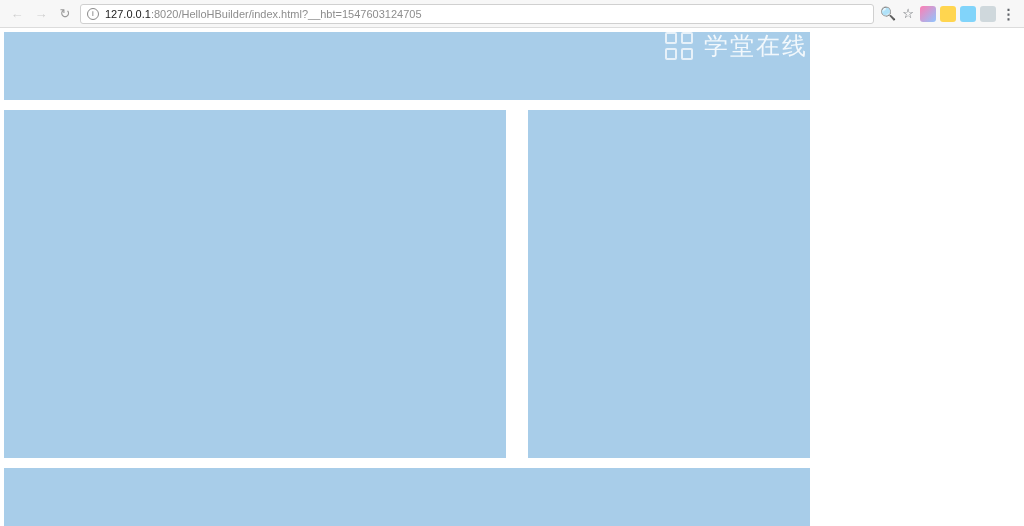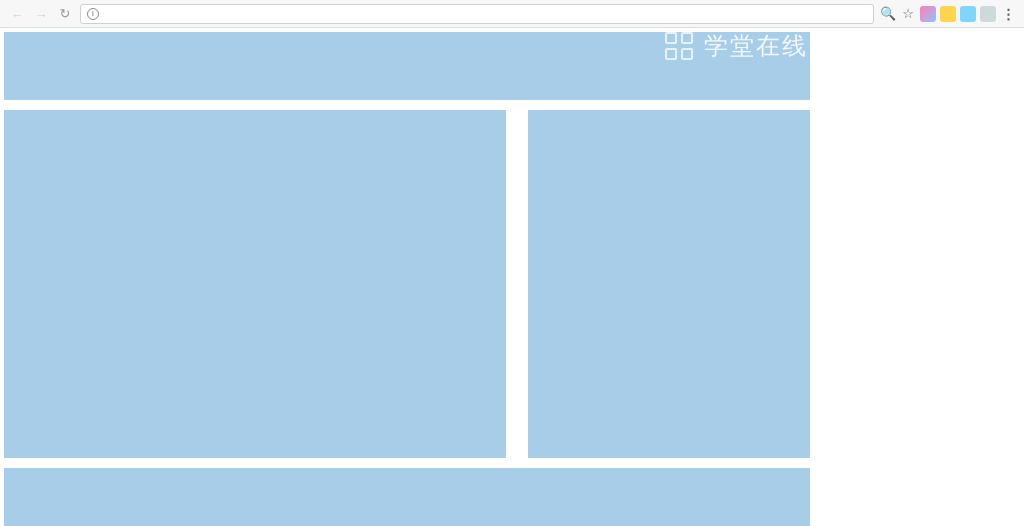--- a/index.html
+++ b/index.html
@@ -70,20 +70,23 @@
 </head>
 <body>
 
 <div class="chrome-bar">
   <div class="nav-btn disabled" title="Back">←</div>
   <div class="nav-btn disabled" title="Forward">→</div>
   <div class="nav-btn" title="Reload">↻</div>
 
   <div class="omnibox">
     <div class="info-icon" title="Site information">i</div>
+    <div class="url-text">
+      <span class="url-host">127.0.0.1</span><span class="url-rest">:8020/HelloHBuilder/index.html?__hbt=1547603124705</span>
+    </div>
   </div>
 
   <div class="right-icons">
     <div class="chrome-icon zoom-icon" title="Zoom">🔍</div>
     <div class="chrome-icon star-icon" title="Bookmark this page">☆</div>
     <div class="chrome-icon ext-1" title="Extension 1"></div>
     <div class="chrome-icon ext-2" title="Extension 2"></div>
     <div class="chrome-icon ext-3" title="Extension 3"></div>
     <div class="chrome-icon ext-4" title="Extension 4"></div>
     <div class="chrome-icon menu-dots" title="Customize and control">⋮</div>

